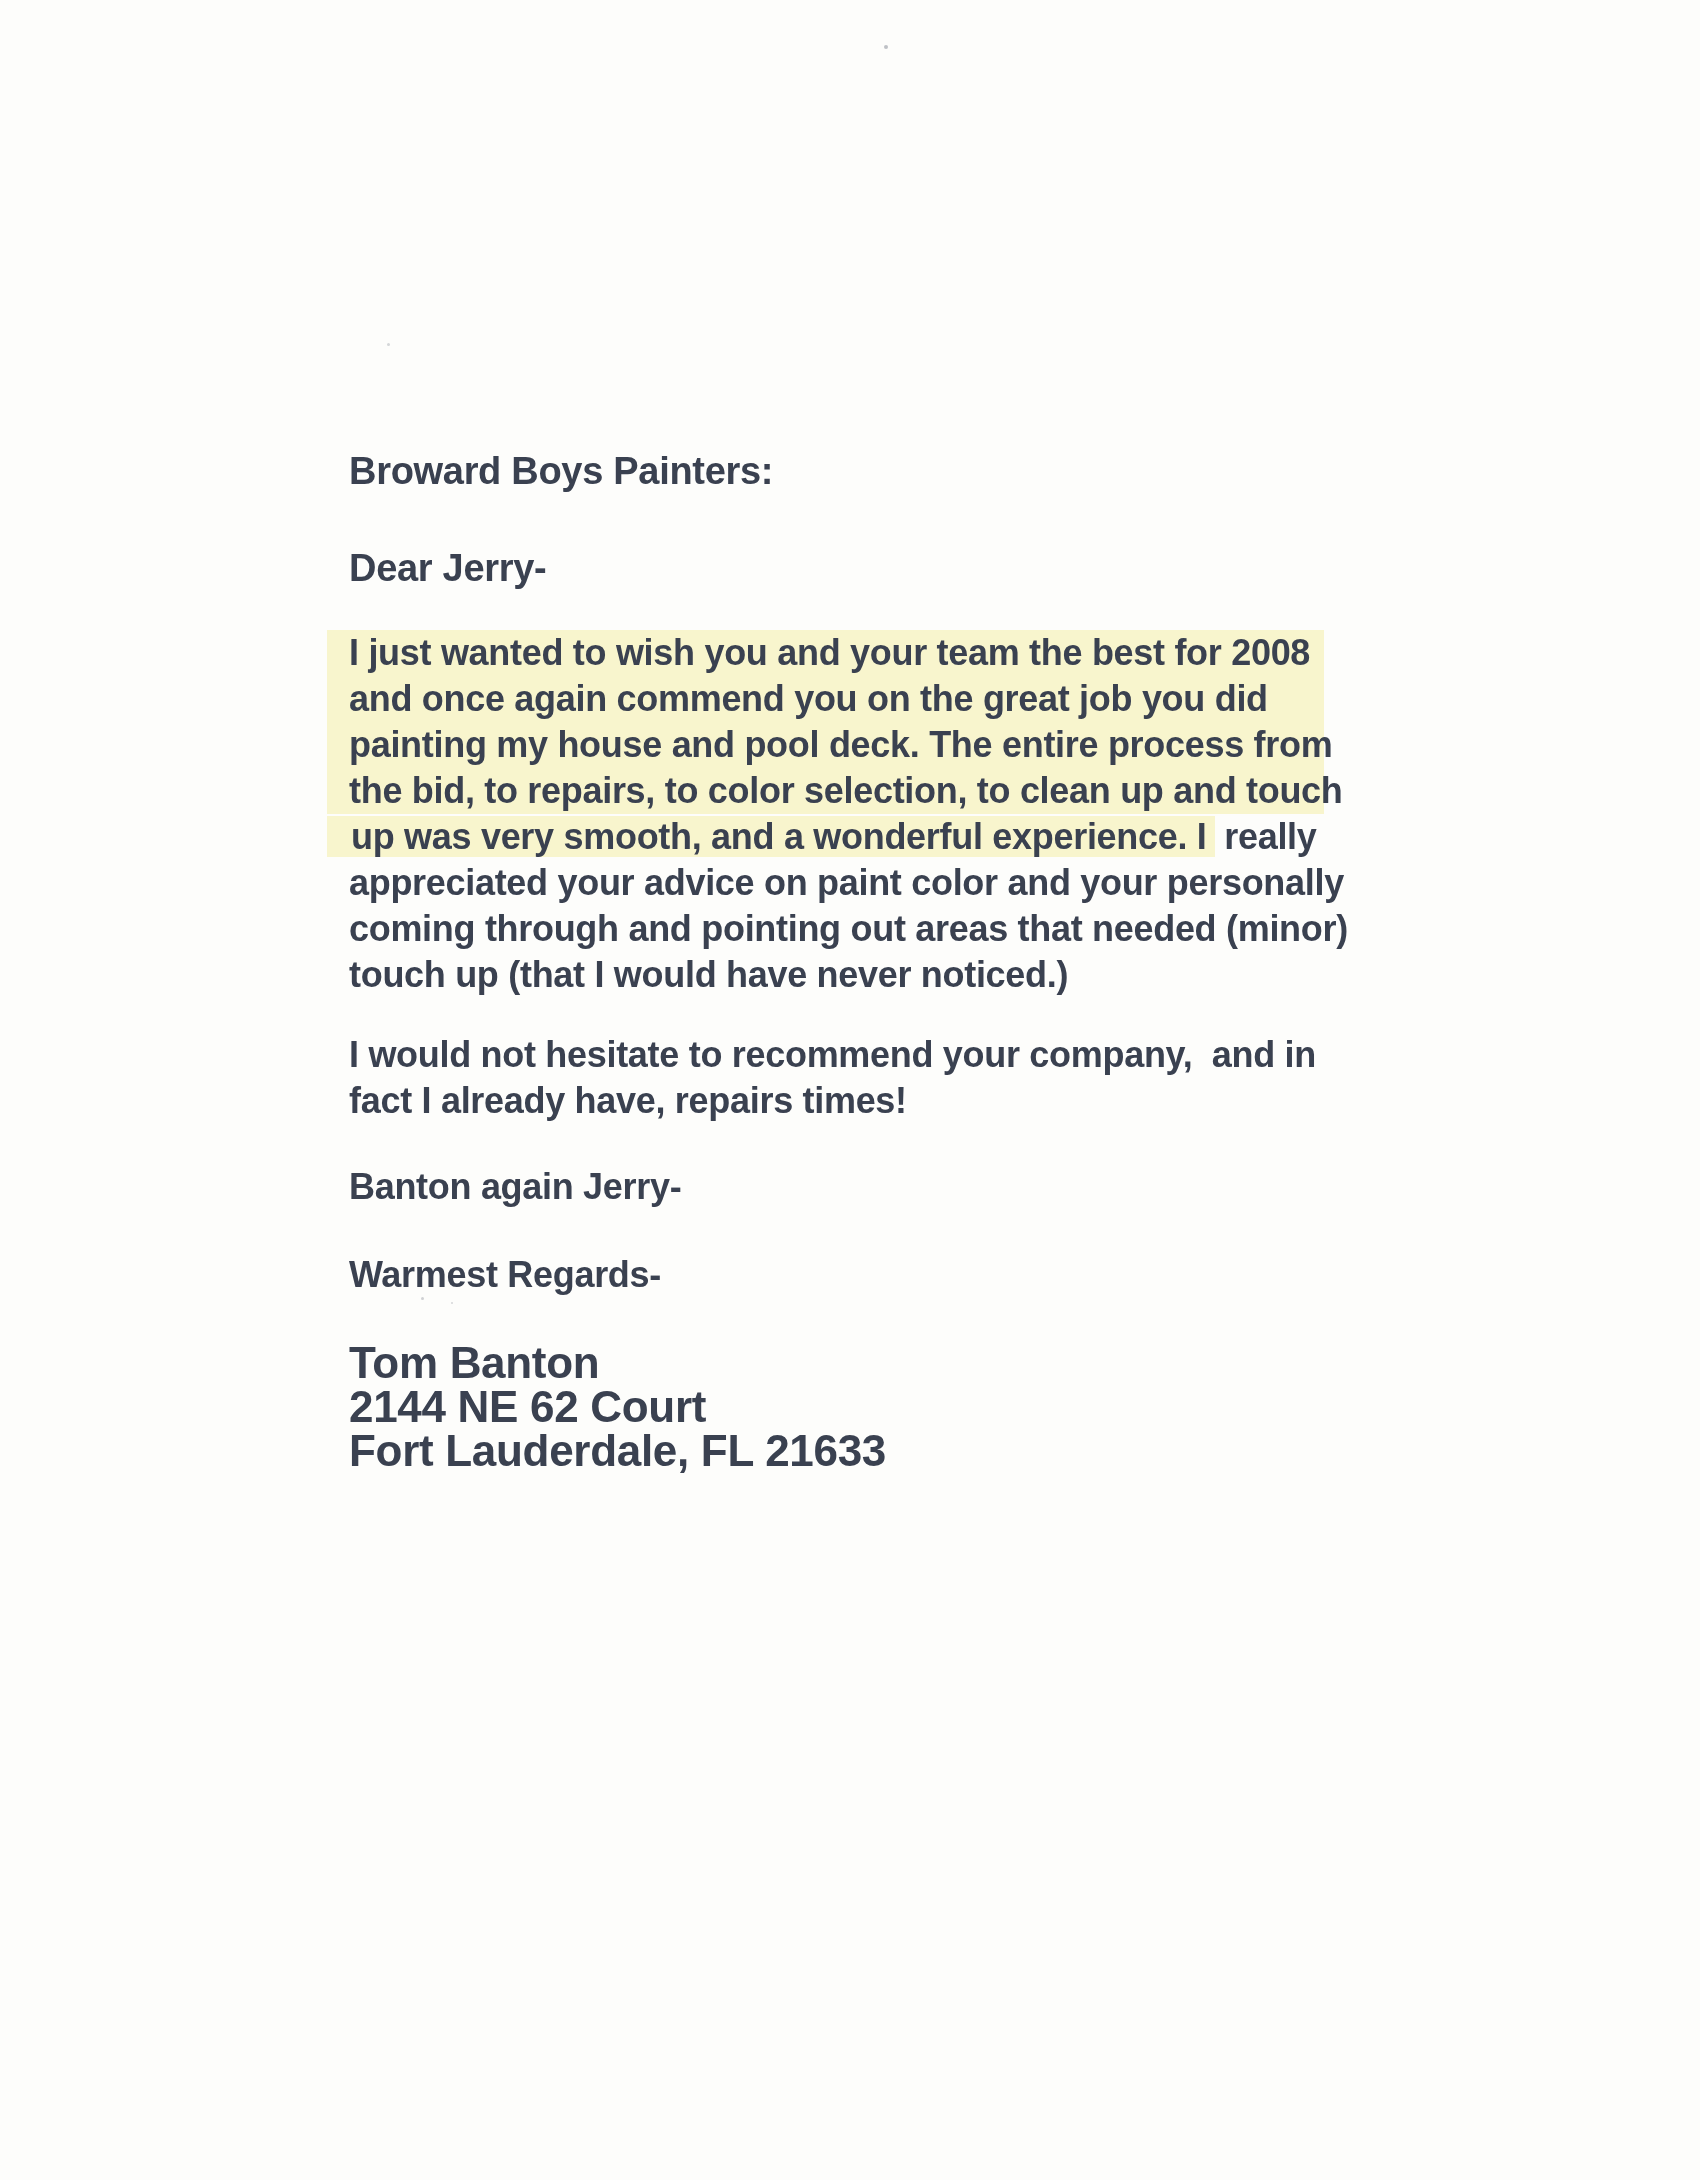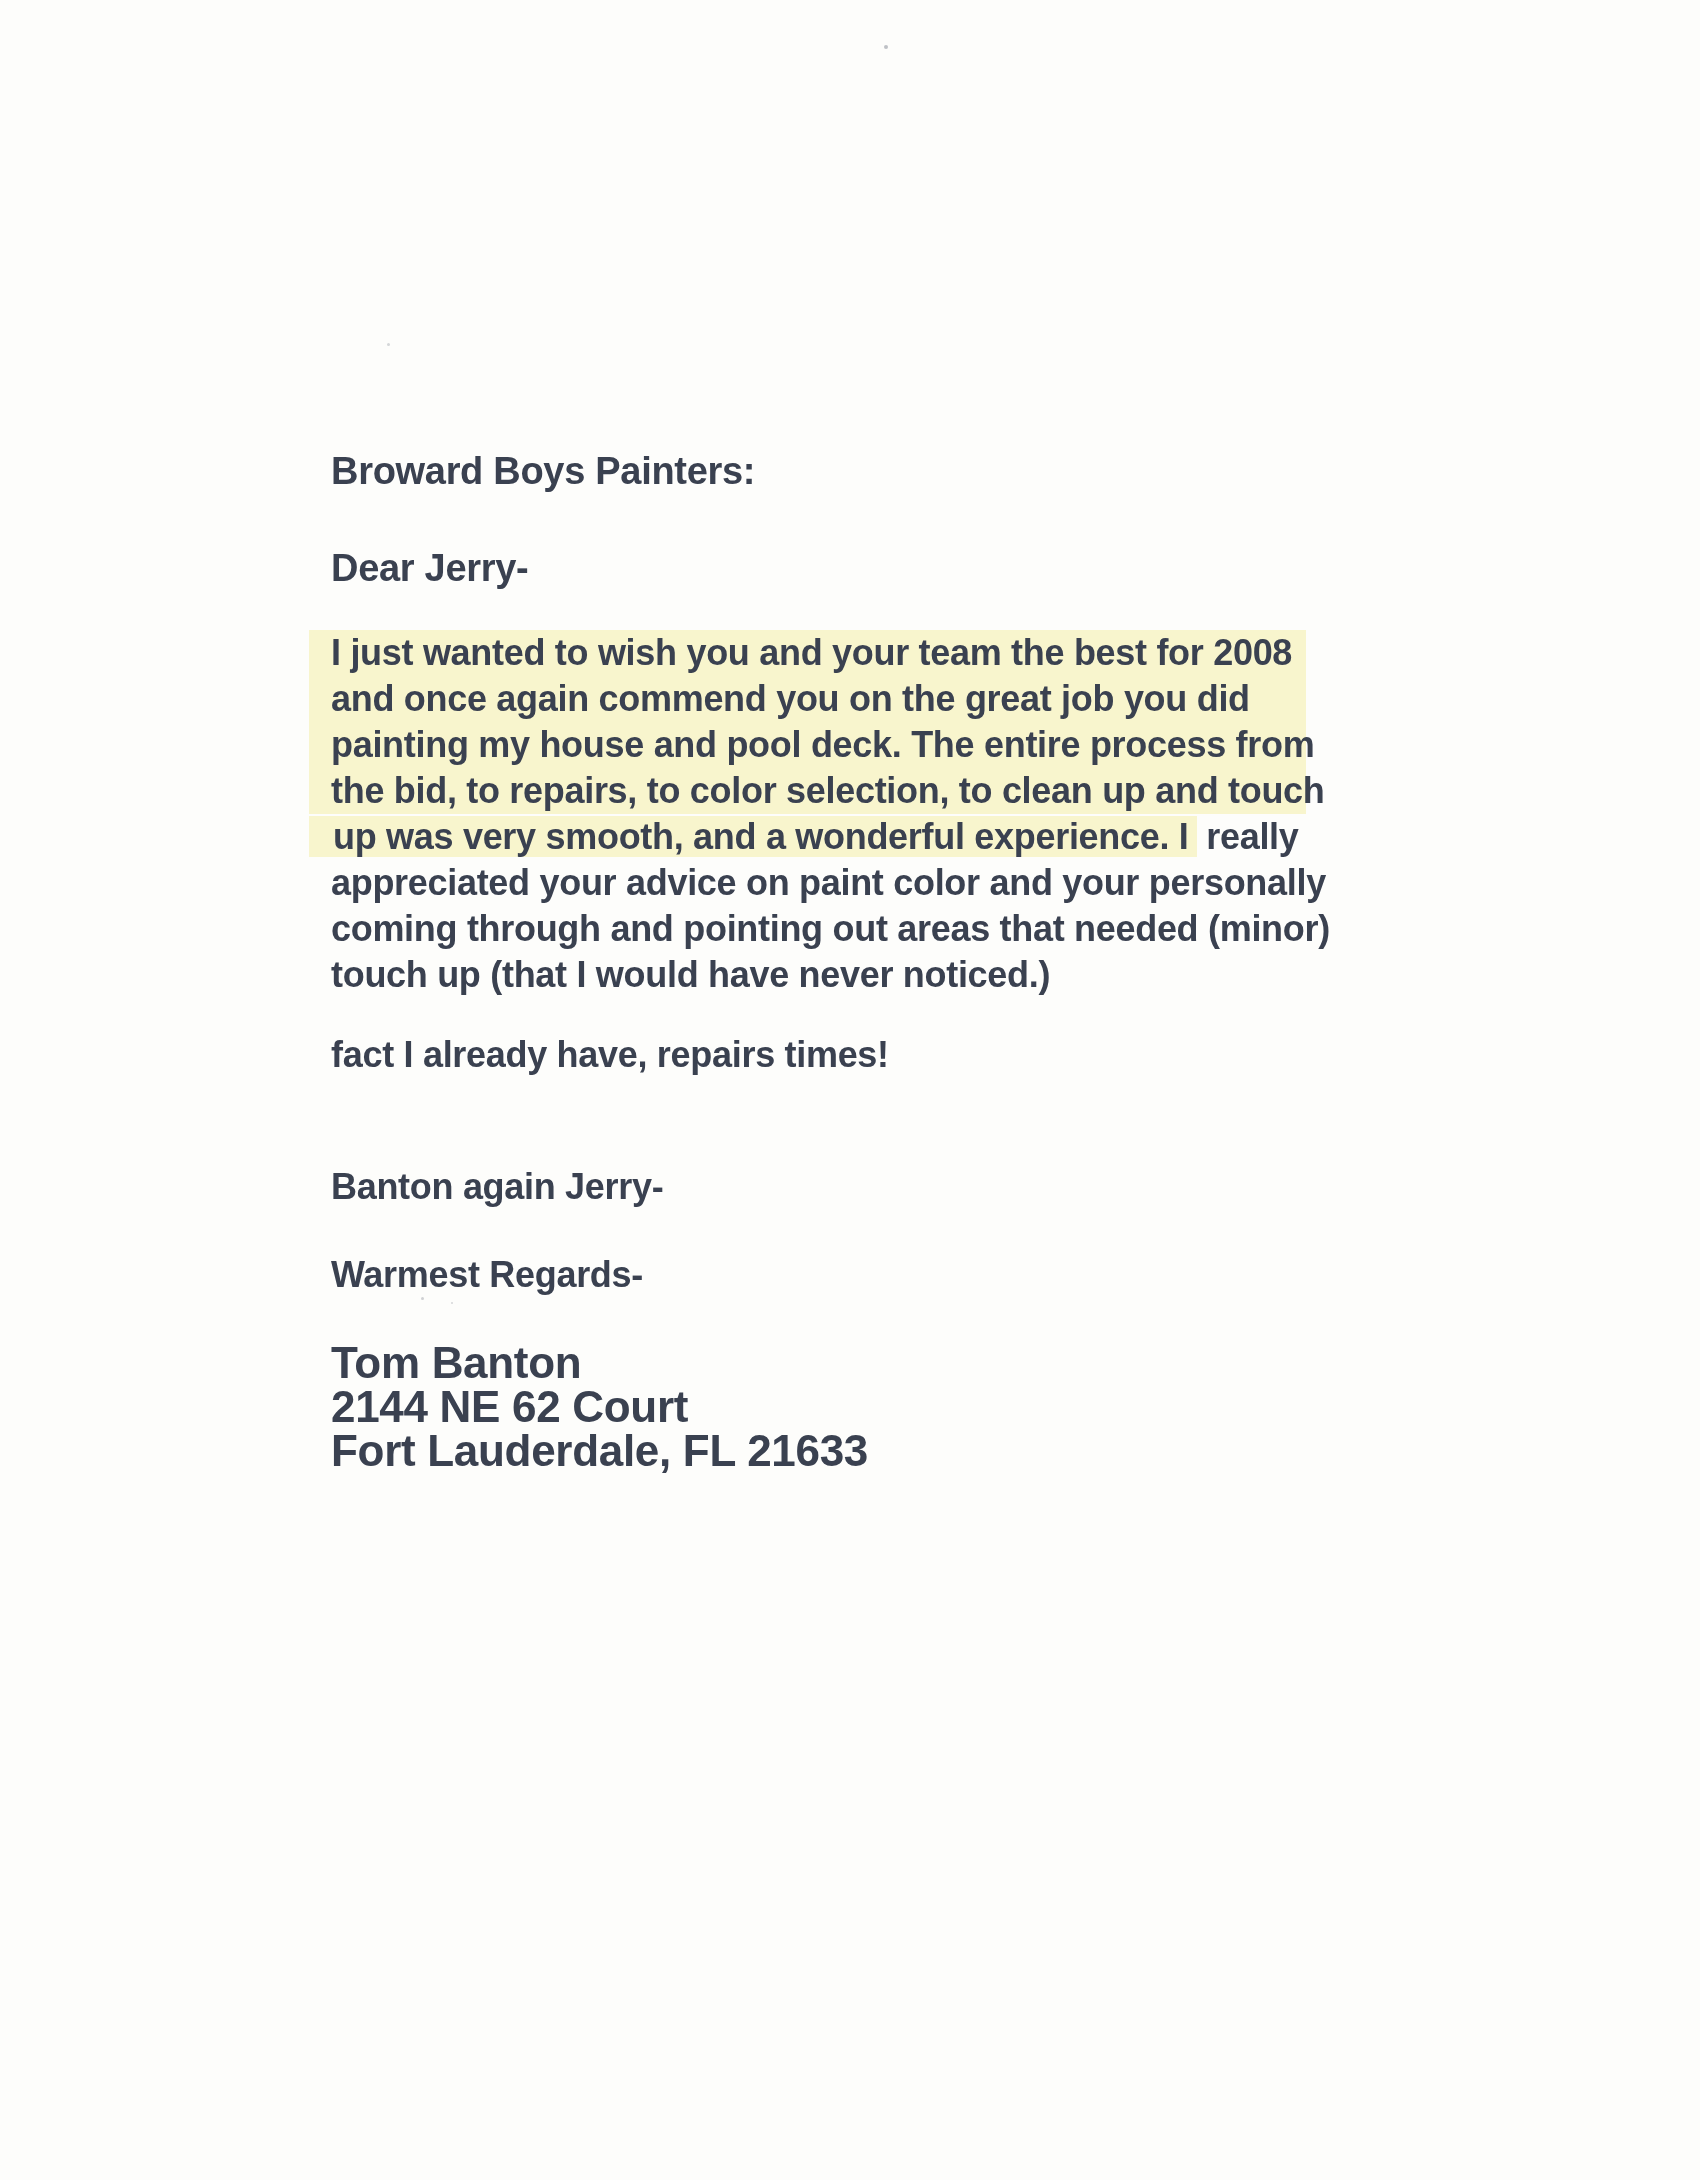--- a/index.html
+++ b/index.html
@@ -14,21 +14,21 @@
     width: 1700px;
     height: 2180px;
     background: var(--paper);
     overflow: hidden;
     font-family: "Liberation Sans", "DejaVu Sans", sans-serif;
     font-weight: 700;
     color: var(--ink);
   }
   .block {
     position: absolute;
-    left: 331px;
+    left: 349px;
     white-space: pre;
     letter-spacing: -0.3px;
   }
   .heading-size { font-size: 38px; line-height: 46px; }
   .body-size    { font-size: 36px; line-height: 46px; }
   .sig-size     { font-size: 44px; line-height: 44px; }
   .line { white-space: pre; }
   
   .line.hl-full {
     background: var(--hl);
@@ -58,21 +58,21 @@
 <body>
 
 <div class="page">
 
   <div class="block heading-size" style="top:448px">Broward Boys Painters:</div>
 
   <div class="block heading-size" style="top:545px">Dear Jerry-</div>
 
   <div class="block body-size" style="top:630px"><div class="line hl-full">I just wanted to wish you and your team the best for 2008</div><div class="line hl-full">and once again commend you on the great job you did</div><div class="line hl-full">painting my house and pool deck. The entire process from</div><div class="line hl-full">the bid, to repairs, to color selection, to clean up and touch</div><div class="line"><span class="hl-part">up was very smooth, and a wonderful experience. I</span><span> really</span></div><div class="line">appreciated your advice on paint color and your personally</div><div class="line">coming through and pointing out areas that needed (minor)</div><div class="line">touch up (that I would have never noticed.)</div></div>
 
-  <div class="block body-size" style="top:1032px"><div class="line">fact I already have, repairs times!</div></div>
+  <div class="block body-size" style="top:1032px"><div class="line">I would not hesitate to recommend your company,  and in</div><div class="line">fact I already have, repairs times!</div></div>
 
   <div class="block body-size" style="top:1164px">Banton again Jerry-</div>
 
   <div class="block body-size" style="top:1252px">Warmest Regards-</div>
 
   <div class="block sig-size" style="top:1341px"><div class="line">Tom Banton</div><div class="line">2144 NE 62 Court</div><div class="line">Fort Lauderdale, FL 21633</div></div>
 
   <div class="speck s1"></div>
   <div class="speck s2"></div>
   <div class="speck s3"></div>

